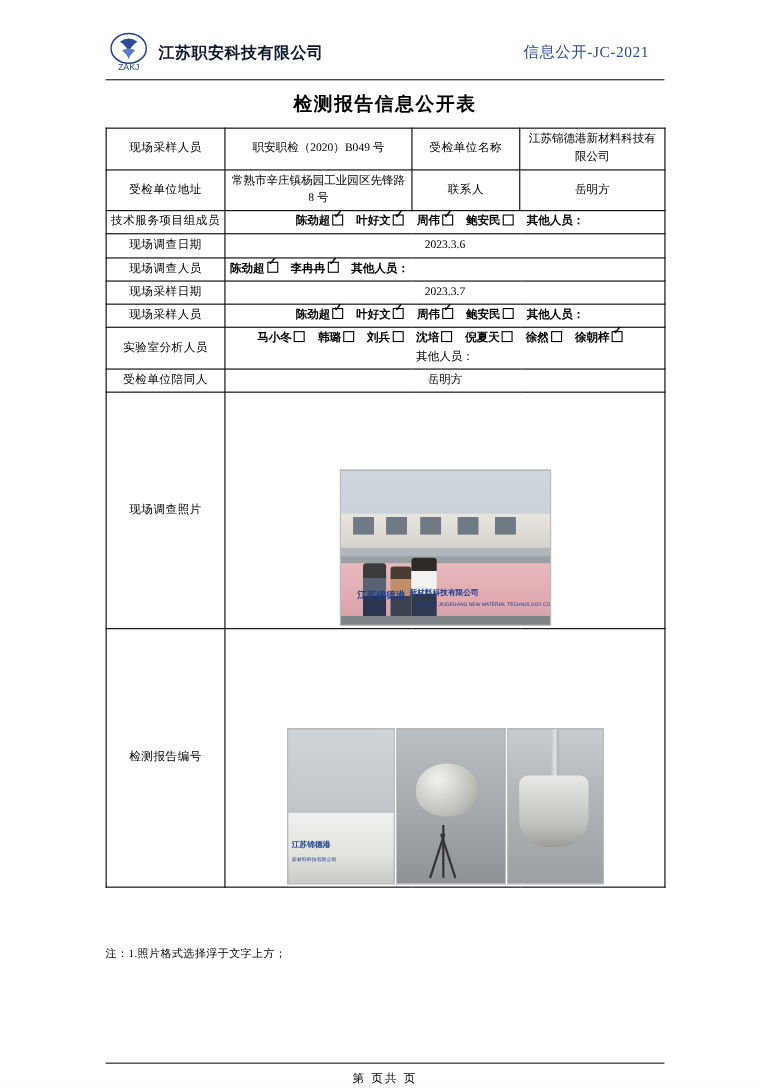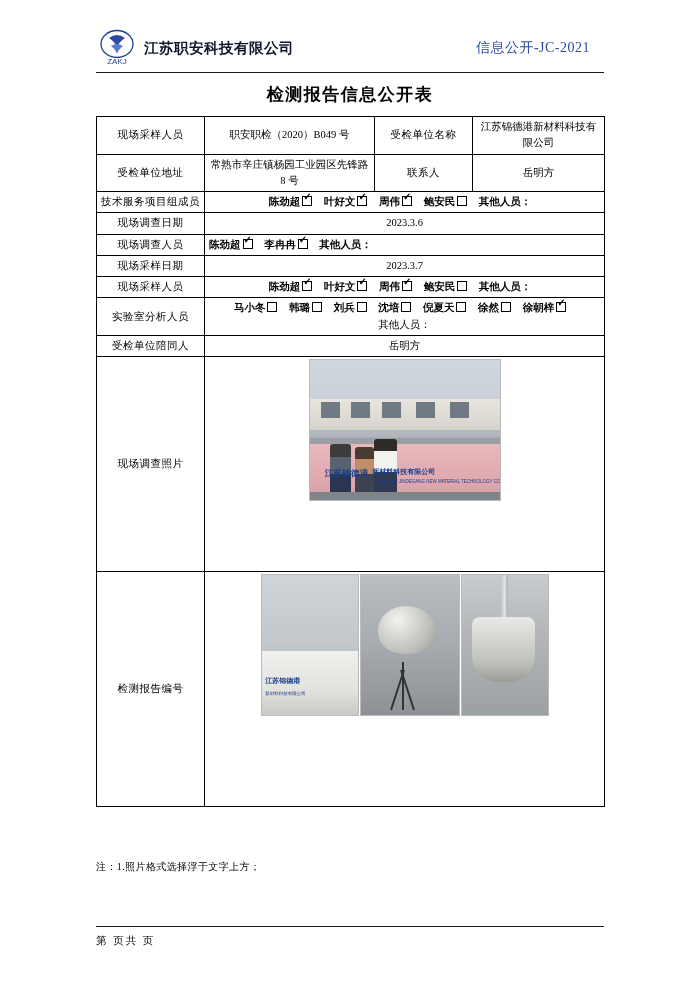--- a/index.html
+++ b/index.html
@@ -116,21 +116,21 @@
   }
   .two-line {
     line-height: 1.5;
   }
   .photo-cell {
     height: 210px;
     padding: 0;
   }
   .photo-wrap {
     display: flex;
-    align-items: flex-start;
+    align-items: flex-end;
     justify-content: center;
     height: 100%;
     gap: 1px;
   }
   
   .ph {
     position: relative;
     overflow: hidden;
     border: 0.5px solid #bbb;
   }
@@ -226,25 +226,25 @@
     position: absolute;
     left: 96px;
     top: 860px;
     font-size: 10px;
     letter-spacing: 0.4px;
     color: #000;
   }
   .footer {
     position: absolute;
     left: 96px;
-    top: 926px;
+    top: 966px;
     width: 508px;
     border-top: 1.2px solid #1a1a1a;
     padding-top: 7px;
-    text-align: left;
+    text-align: center;
     font-size: 10.5px;
     letter-spacing: 2px;
     color: #000;
   }
 </style>
 </head>
 <body>
 
 <div class="page">
 

